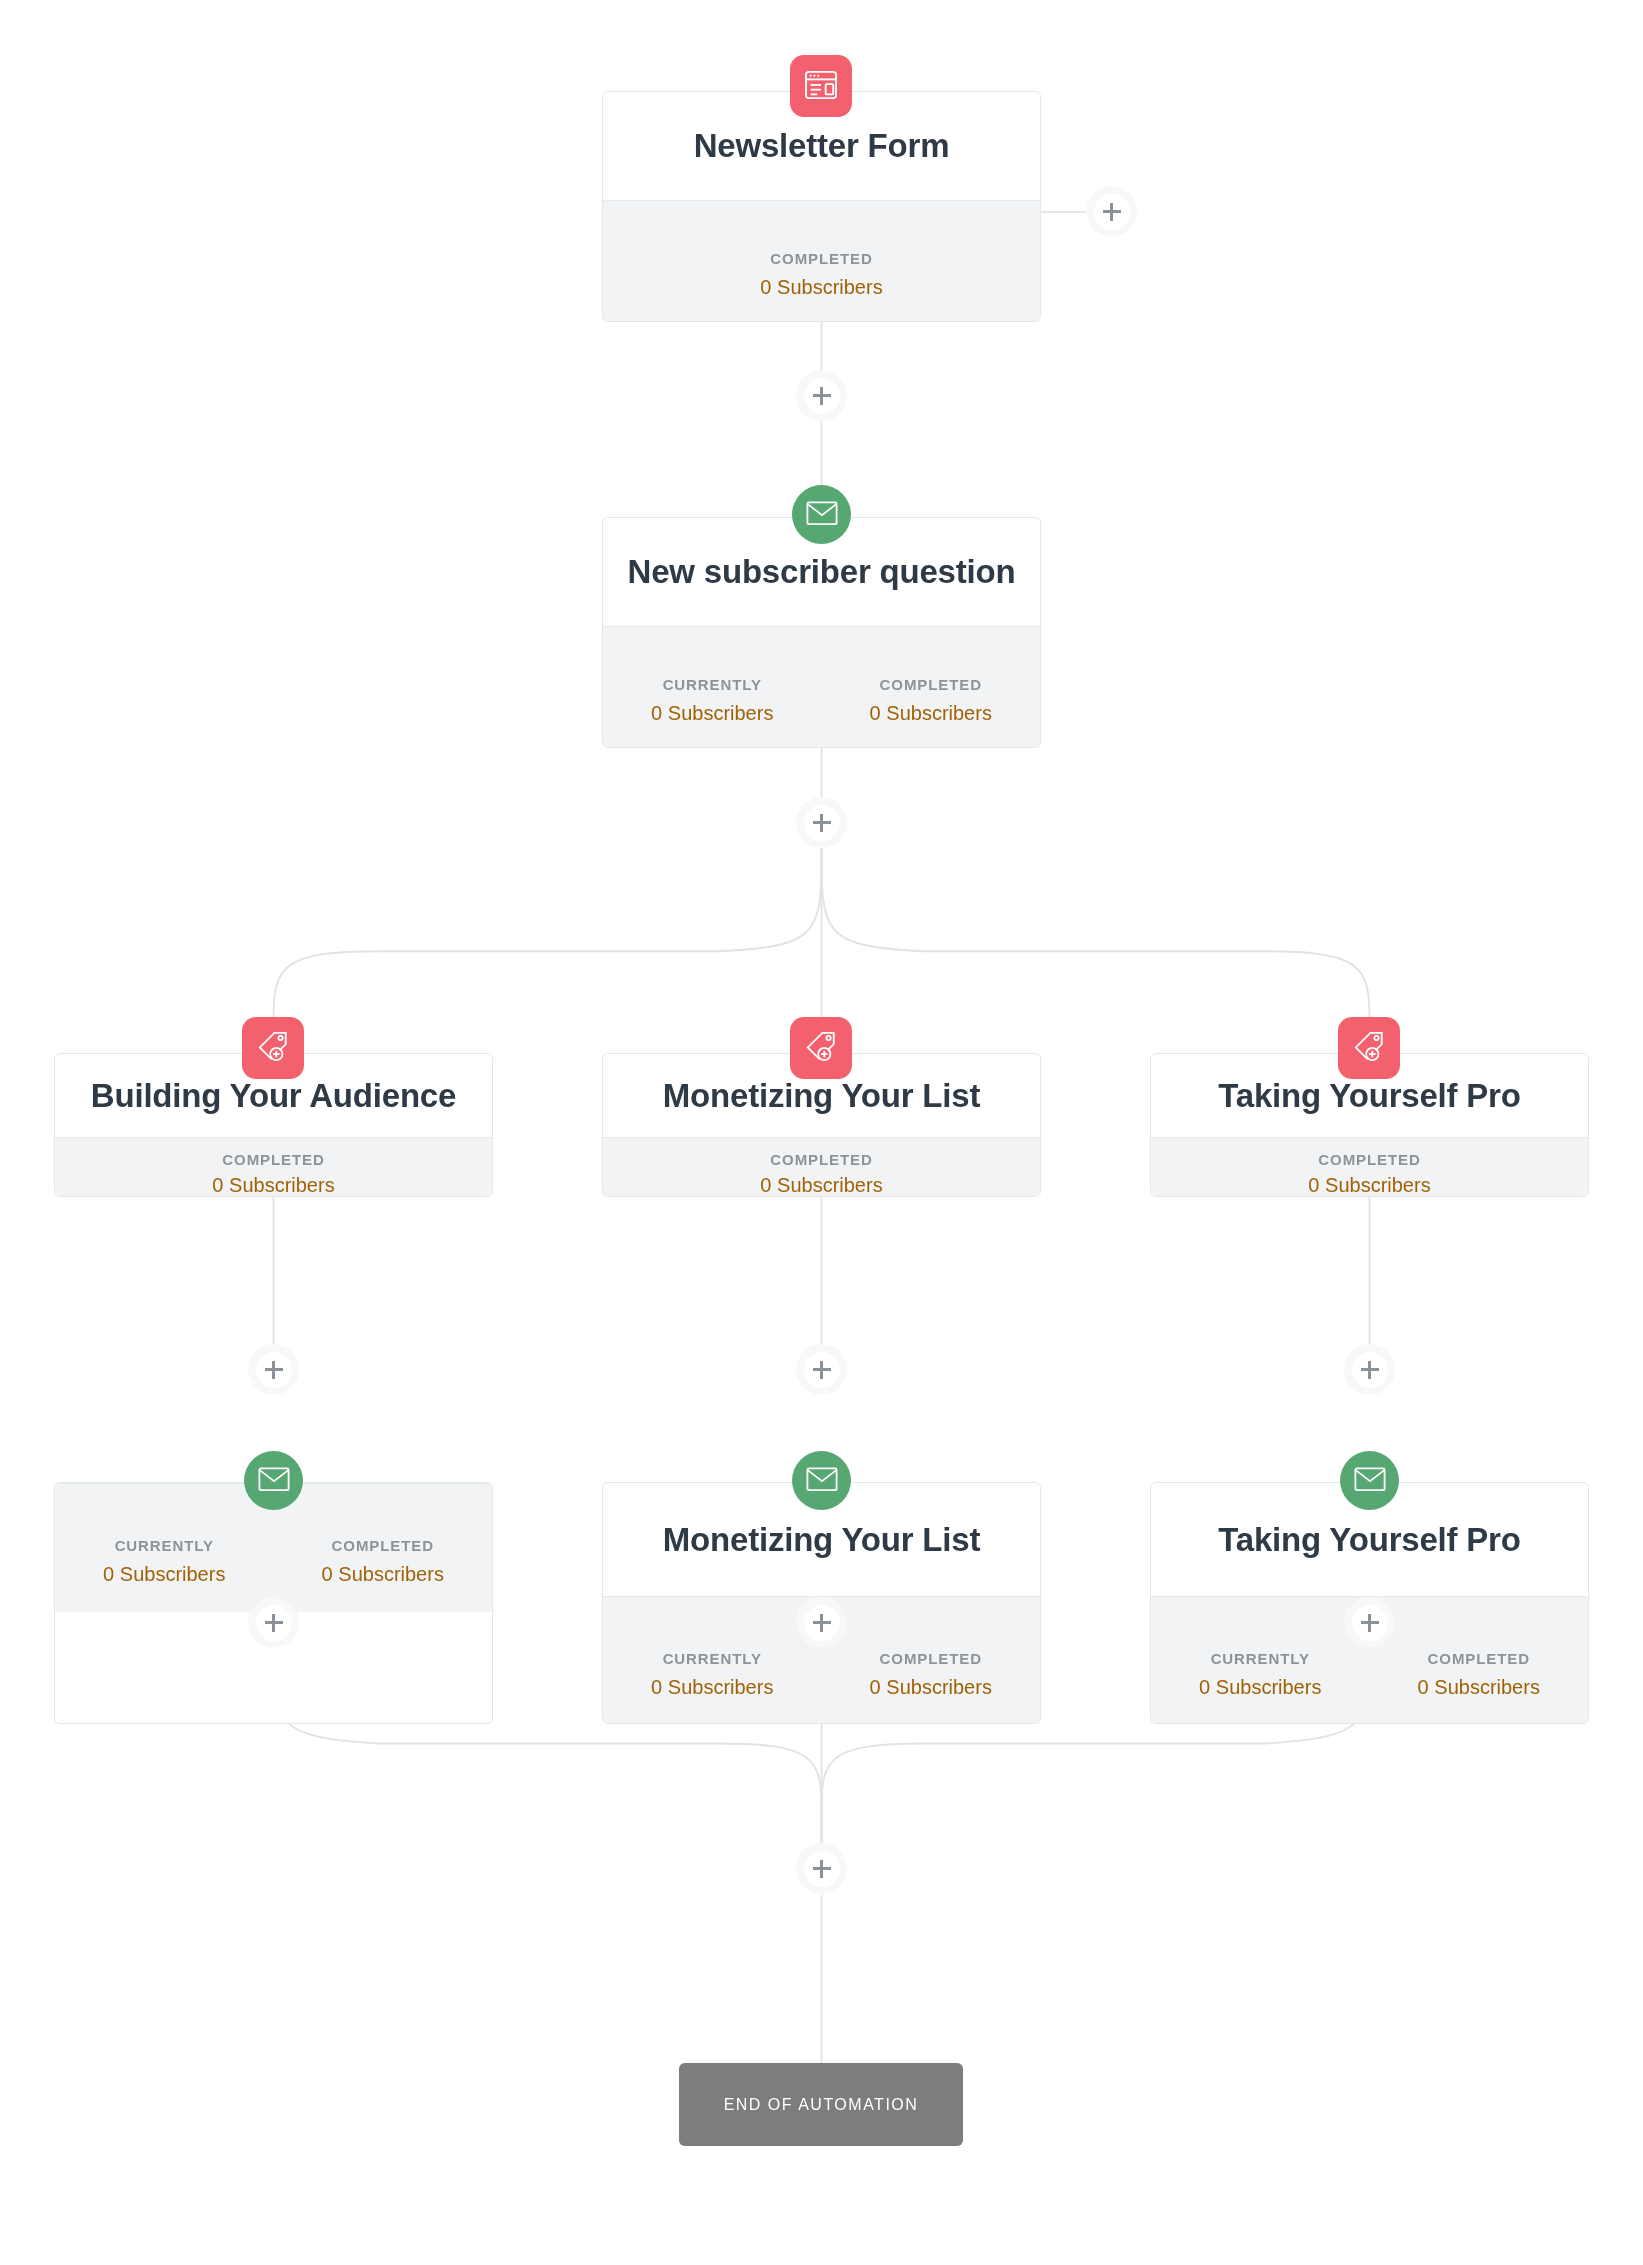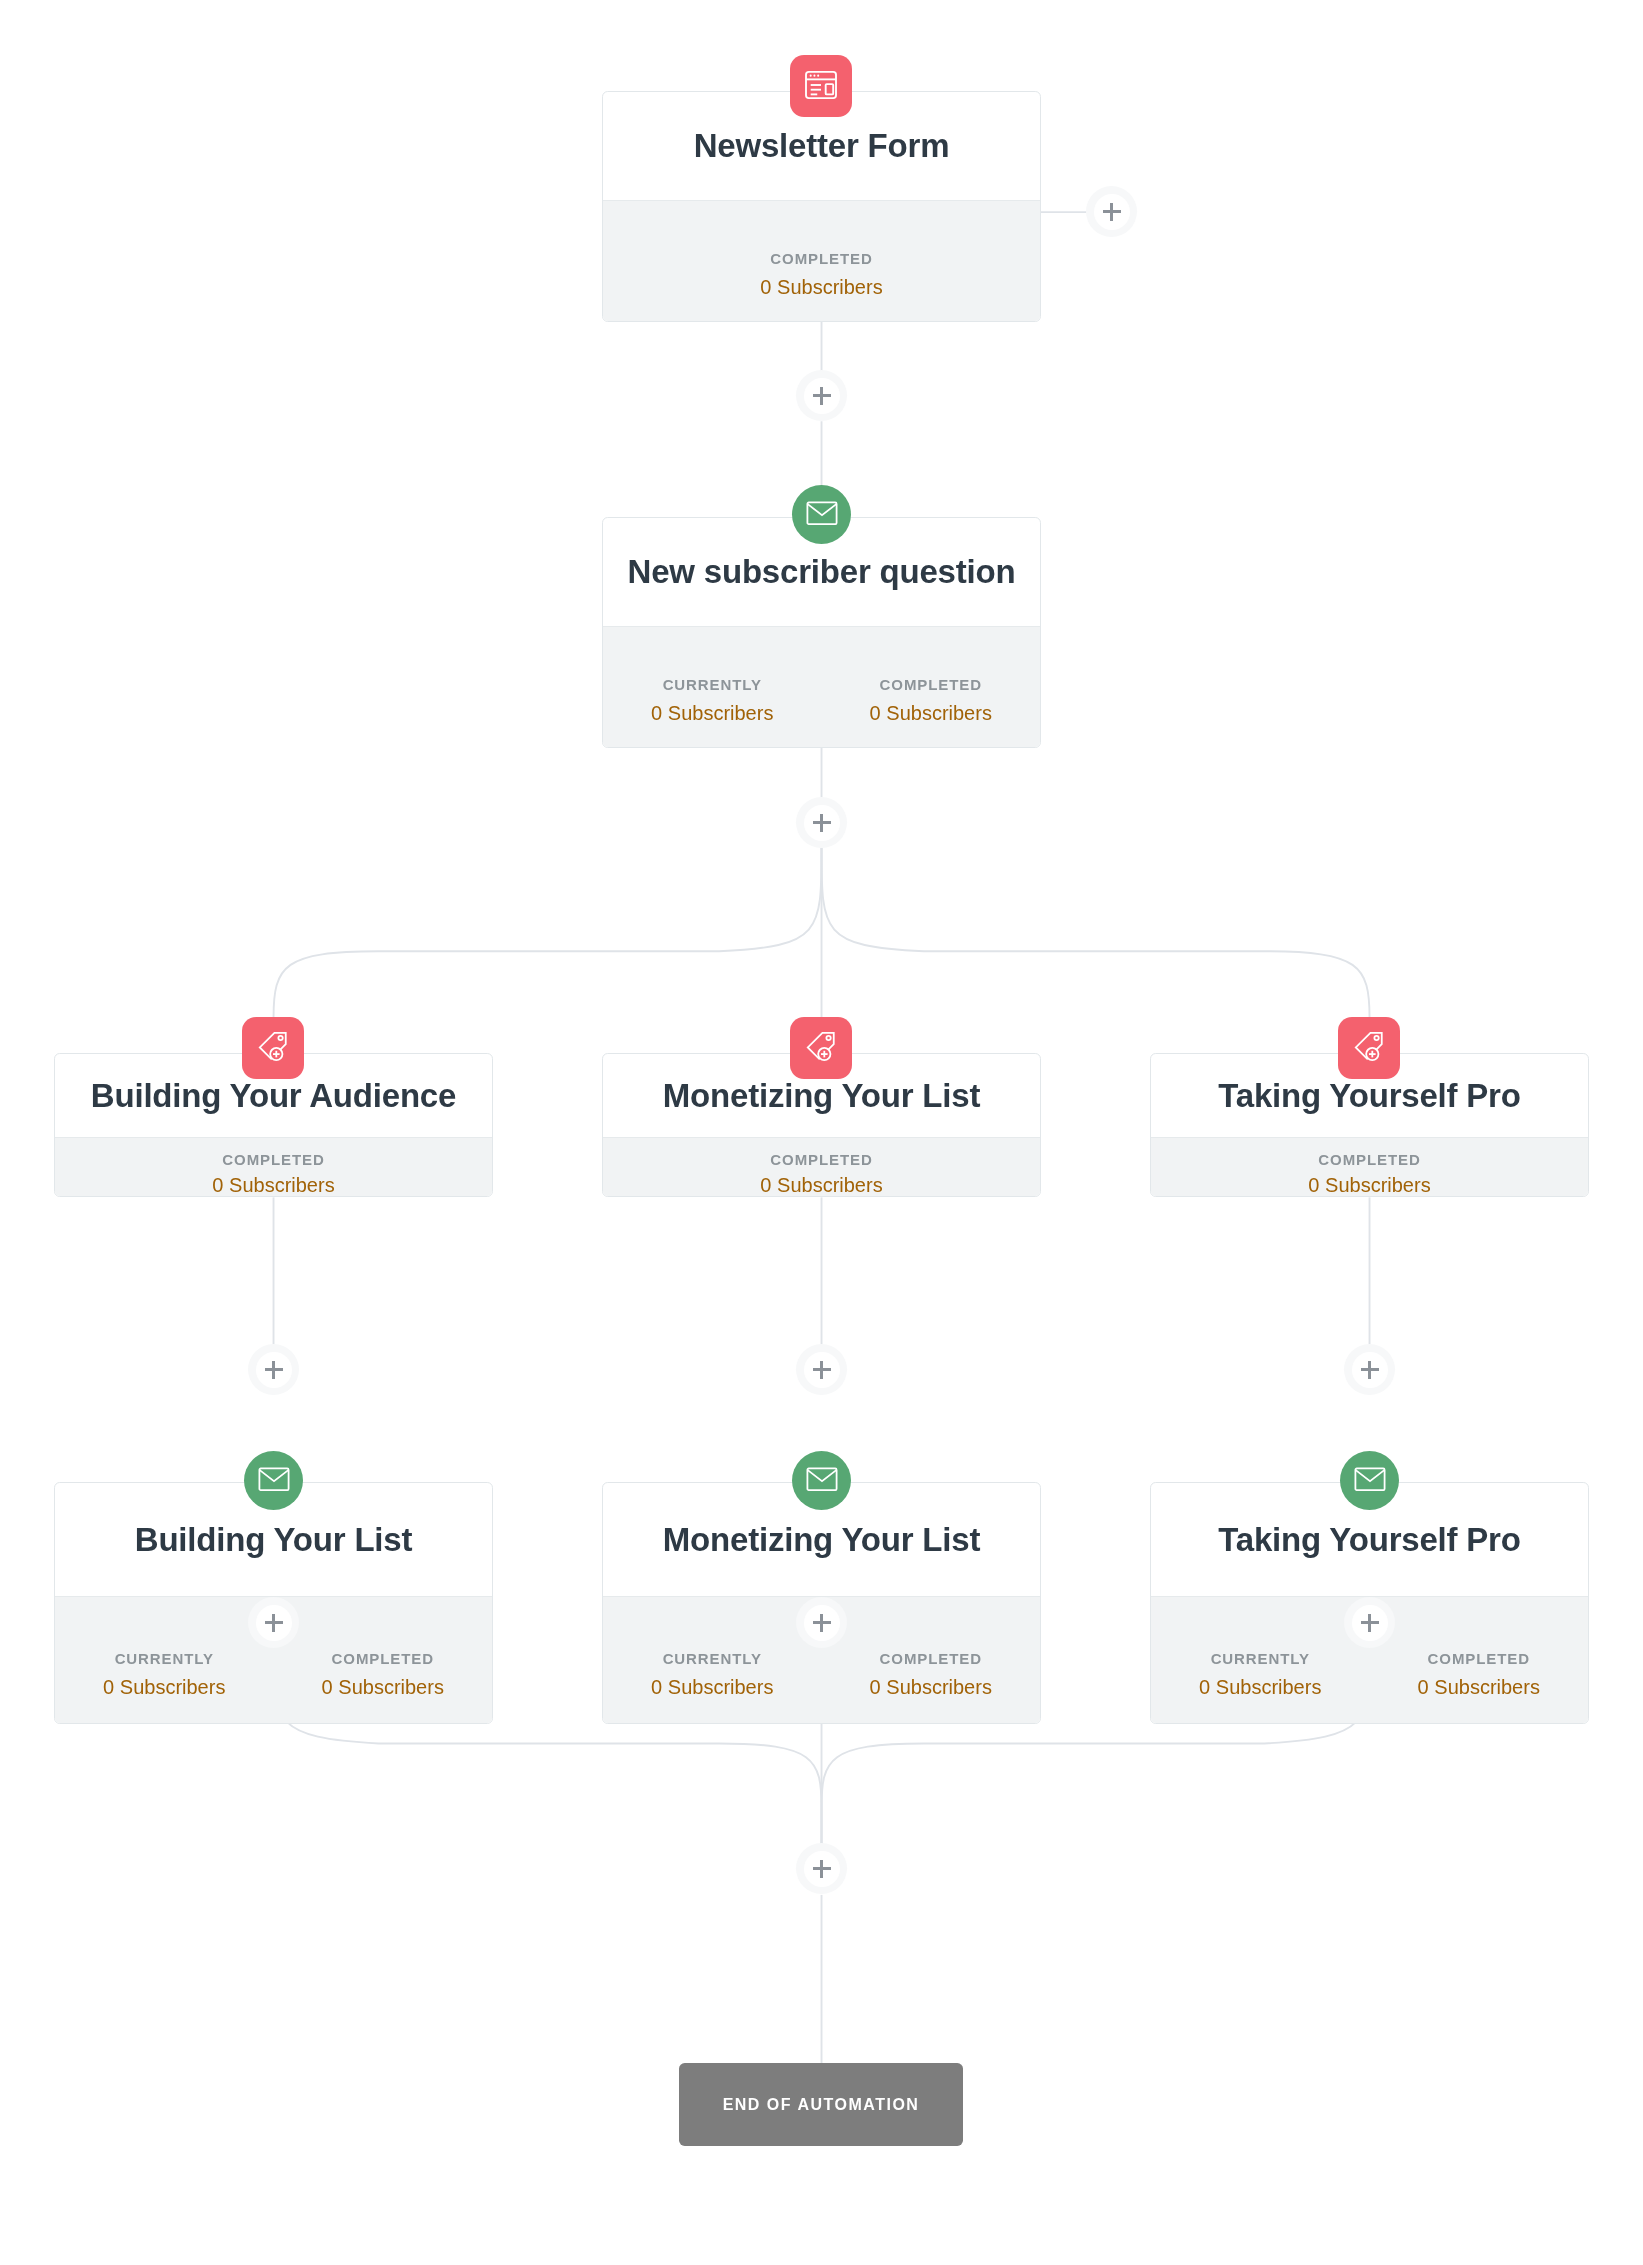--- a/index.html
+++ b/index.html
@@ -100,21 +100,21 @@
   .plus .glyph::after  { top: 0; left: 7.6px; height: 18px; width: 2.8px; }
 
   
   .endbar {
     position: absolute;
     background: #7d7d7d;
     border-radius: 5.7px;
     display: flex; align-items: center; justify-content: center;
     color: #ffffff;
     font-size: 16px;
-    font-weight: 700;
+    font-weight: 400;
     letter-spacing: 1.5px;
   }
 </style>
 </head>
 <body>
 
 <div id="canvas">
 
   <svg id="wires" viewBox="0 0 1737 2394">
 
@@ -283,21 +283,20 @@
 
   <div class="badge badge-circle" style="left:244px; top:1451px; background:#57a773;">
     <span>
       <svg width="32" height="24.6" viewBox="0 0 34 26" fill="none" stroke="#ffffff" stroke-width="1.9">
         <rect x="1.5" y="1.5" width="31" height="23" rx="1.5"></rect>
         <path d="M1.5 3 L17 15 L32.5 3"></path>
       </svg>
     </span>
   </div>
   <div class="node" style="left:54px; top:1482px; width:439px; height:242px;">
-    <div class="node-title" style="line-height:113px;">Building Your List</div>
     <div class="node-stats" style="height:129px; padding-top:27.4px;">
       <div class="stat" style="width:50%;">
         <div class="stat-label">CURRENTLY</div>
         <div class="stat-value">0 Subscribers</div>
       </div>
       <div class="stat" style="width:50%;">
         <div class="stat-label">COMPLETED</div>
         <div class="stat-value">0 Subscribers</div>
       </div>
     </div>

